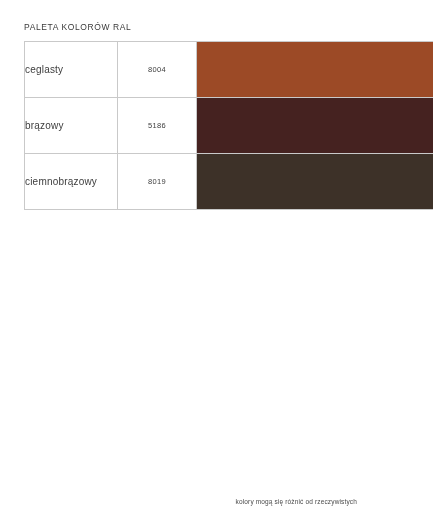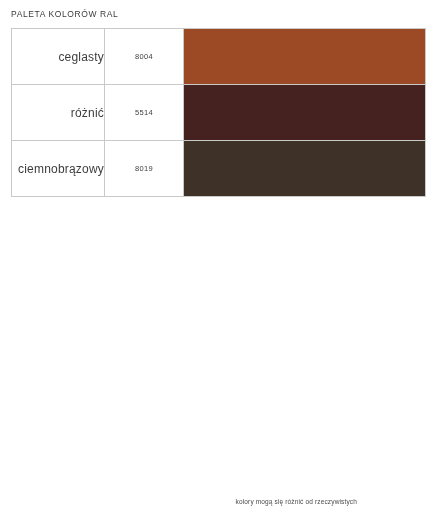--- a/index.html
+++ b/index.html
@@ -13,21 +13,21 @@
     font-family: "Liberation Sans", sans-serif;
     color: #333333;
     overflow: hidden;
     position: relative;
   }
 
   .page {
     width: 368px;
     height: 512px;
     box-sizing: border-box;
-    padding: 0;
+    padding: 13px;
     position: relative;
   }
 
   .page-title {
     font-size: 8.5px;
     letter-spacing: 0.6px;
     color: #3a3a3a;
     padding: 9px 0 0 11px;
     margin: 0;
     font-weight: normal;
@@ -46,22 +46,22 @@
   .palette-table td {
     border-right: 1px solid #c9c9c9;
     border-bottom: 1px solid #c9c9c9;
     height: 55px;
     padding: 0;
     vertical-align: middle;
   }
 
   .col-name {
     width: 92px;
-    text-align: right;
-    font-size: 12px;
+    text-align: left;
+    font-size: 10px;
     letter-spacing: 0.2px;
     color: #3d3d3d;
   }
 
   .col-code {
     width: 78px;
     text-align: center;
     font-size: 7.5px;
     letter-spacing: 0.3px;
     color: #3d3d3d;
@@ -100,22 +100,22 @@
 
       <tr>
         <td class="col-name">ceglasty</td>
         <td class="col-code">8004</td>
         <td class="col-swatch">
           <span class="swatch" style="background-color: rgb(156, 74, 38);"></span>
         </td>
       </tr>
 
       <tr>
-        <td class="col-name">różnić</td>
-        <td class="col-code">5514</td>
+        <td class="col-name">brązowy</td>
+        <td class="col-code">5186</td>
         <td class="col-swatch">
           <span class="swatch" style="background-color: rgb(69, 34, 32);"></span>
         </td>
       </tr>
 
       <tr>
         <td class="col-name">ciemnobrązowy</td>
         <td class="col-code">8019</td>
         <td class="col-swatch">
           <span class="swatch" style="background-color: rgb(61, 49, 40);"></span>

